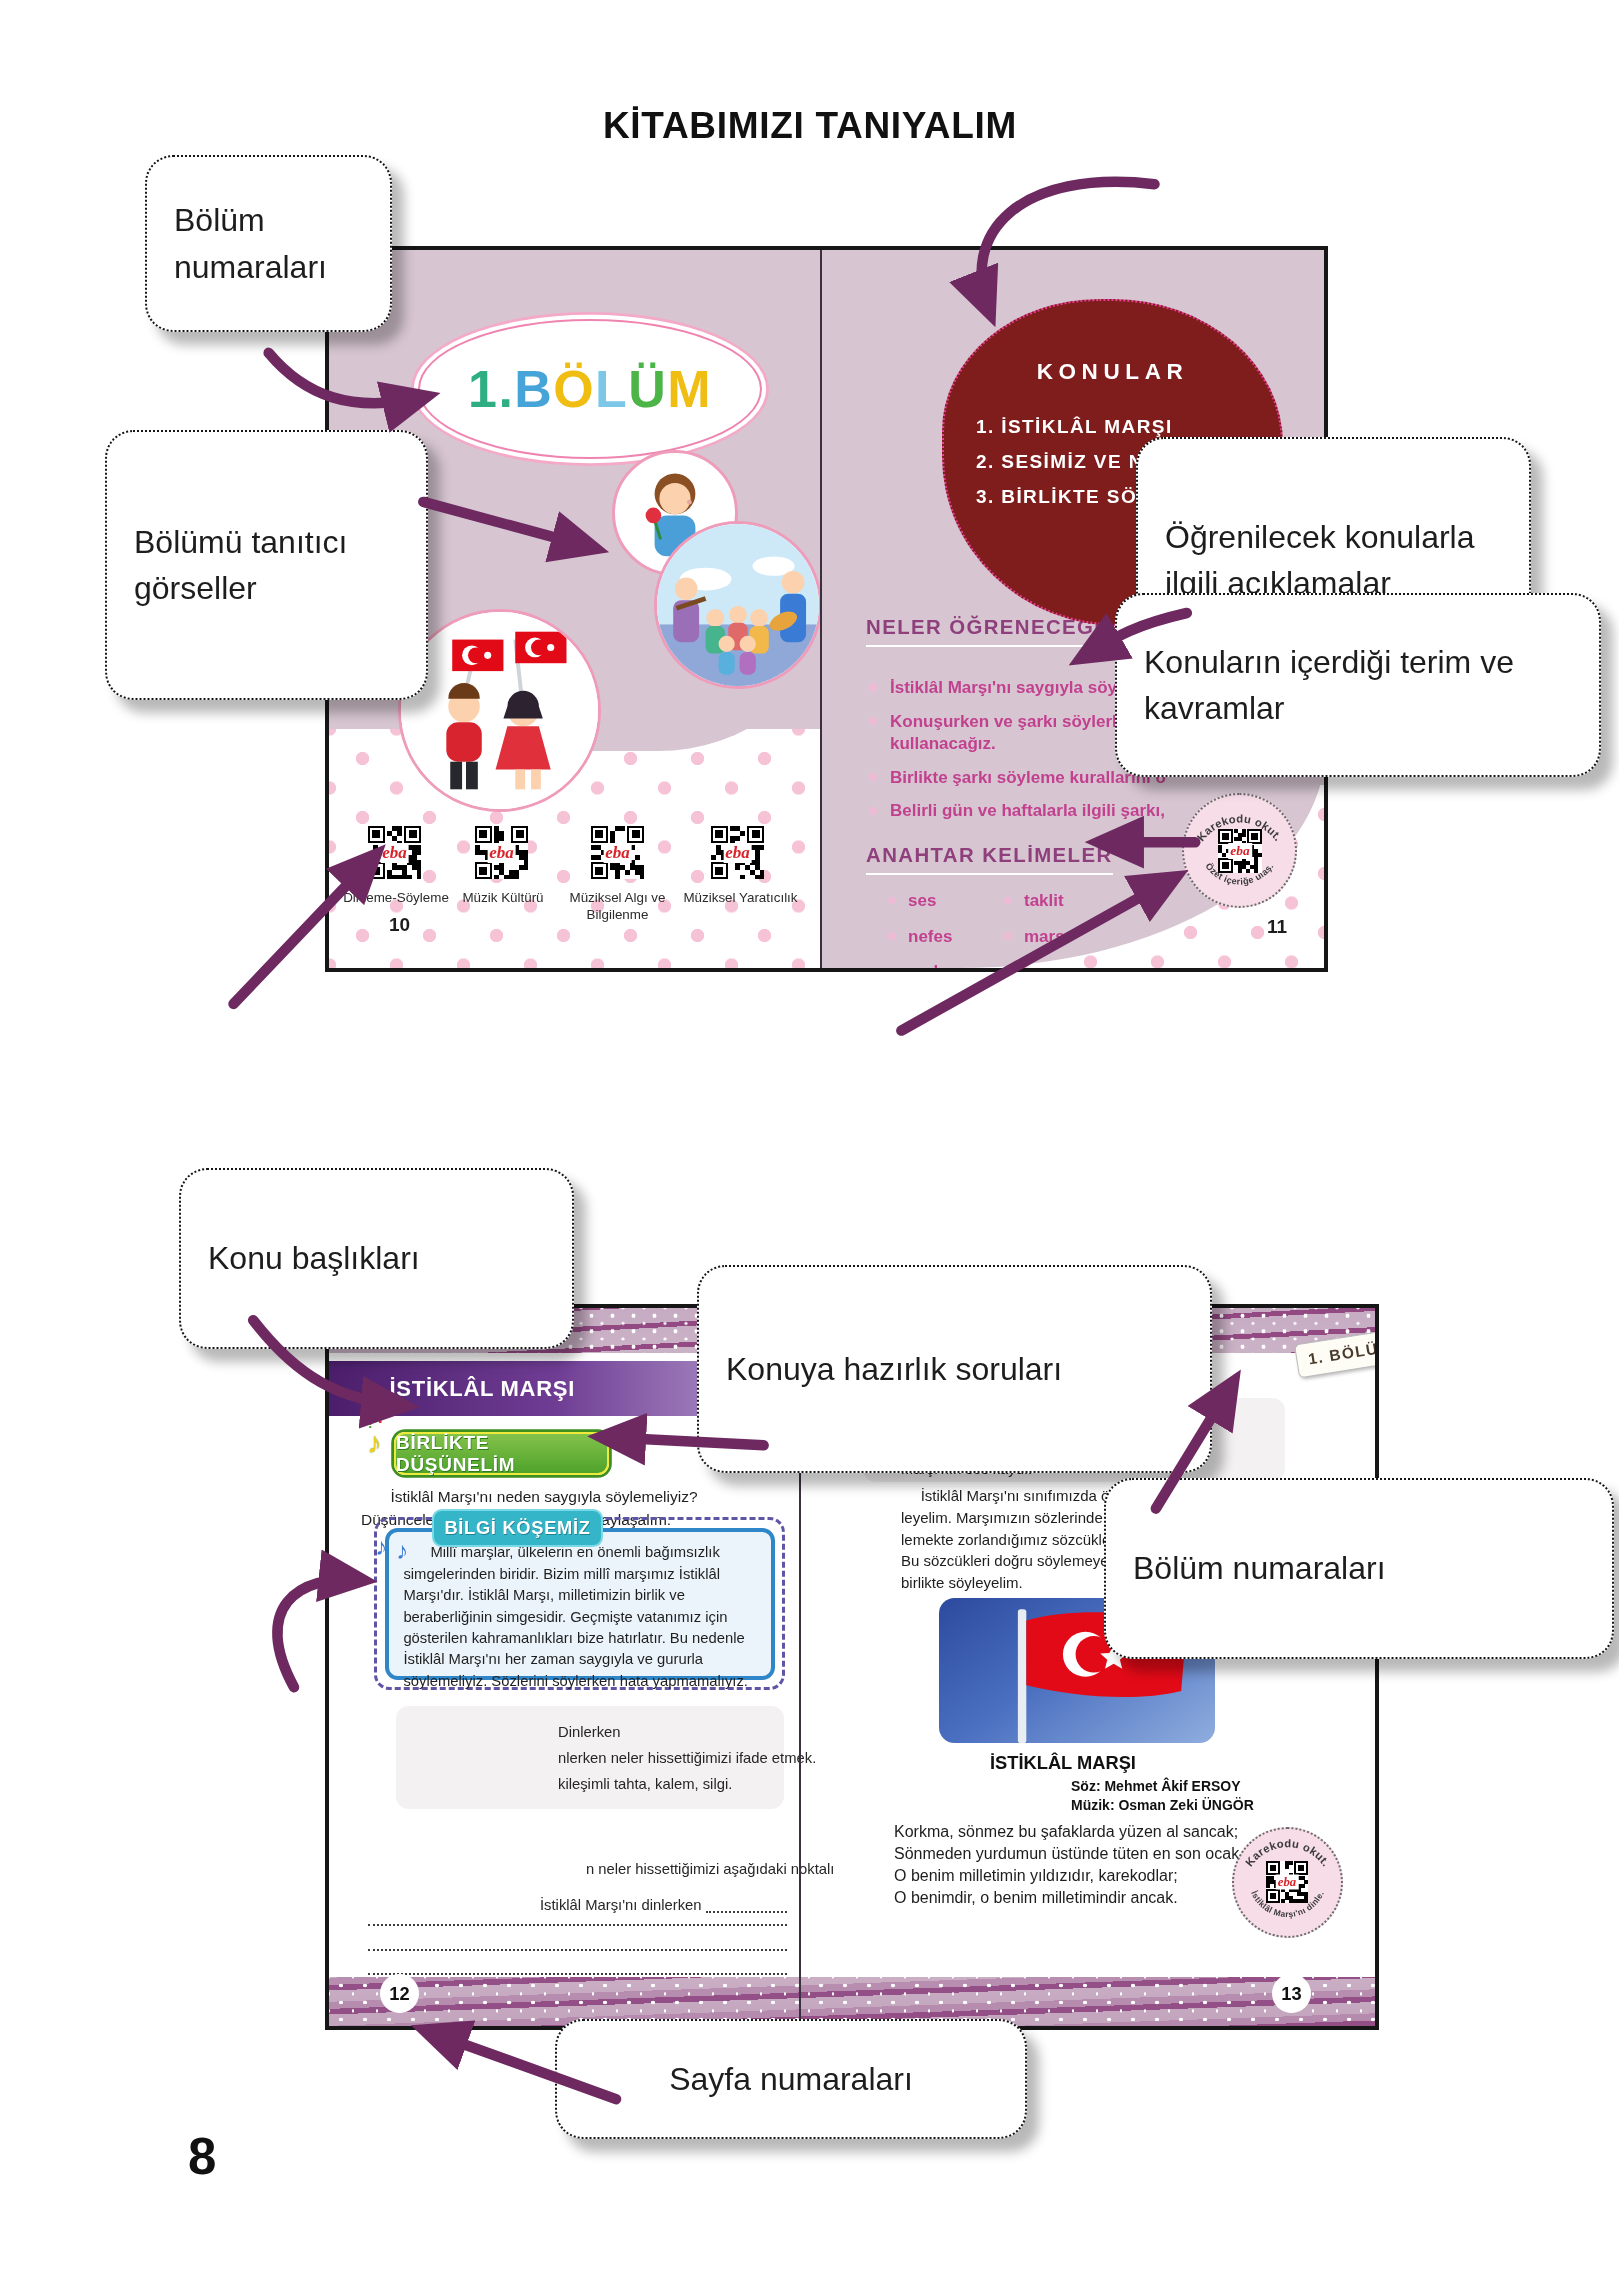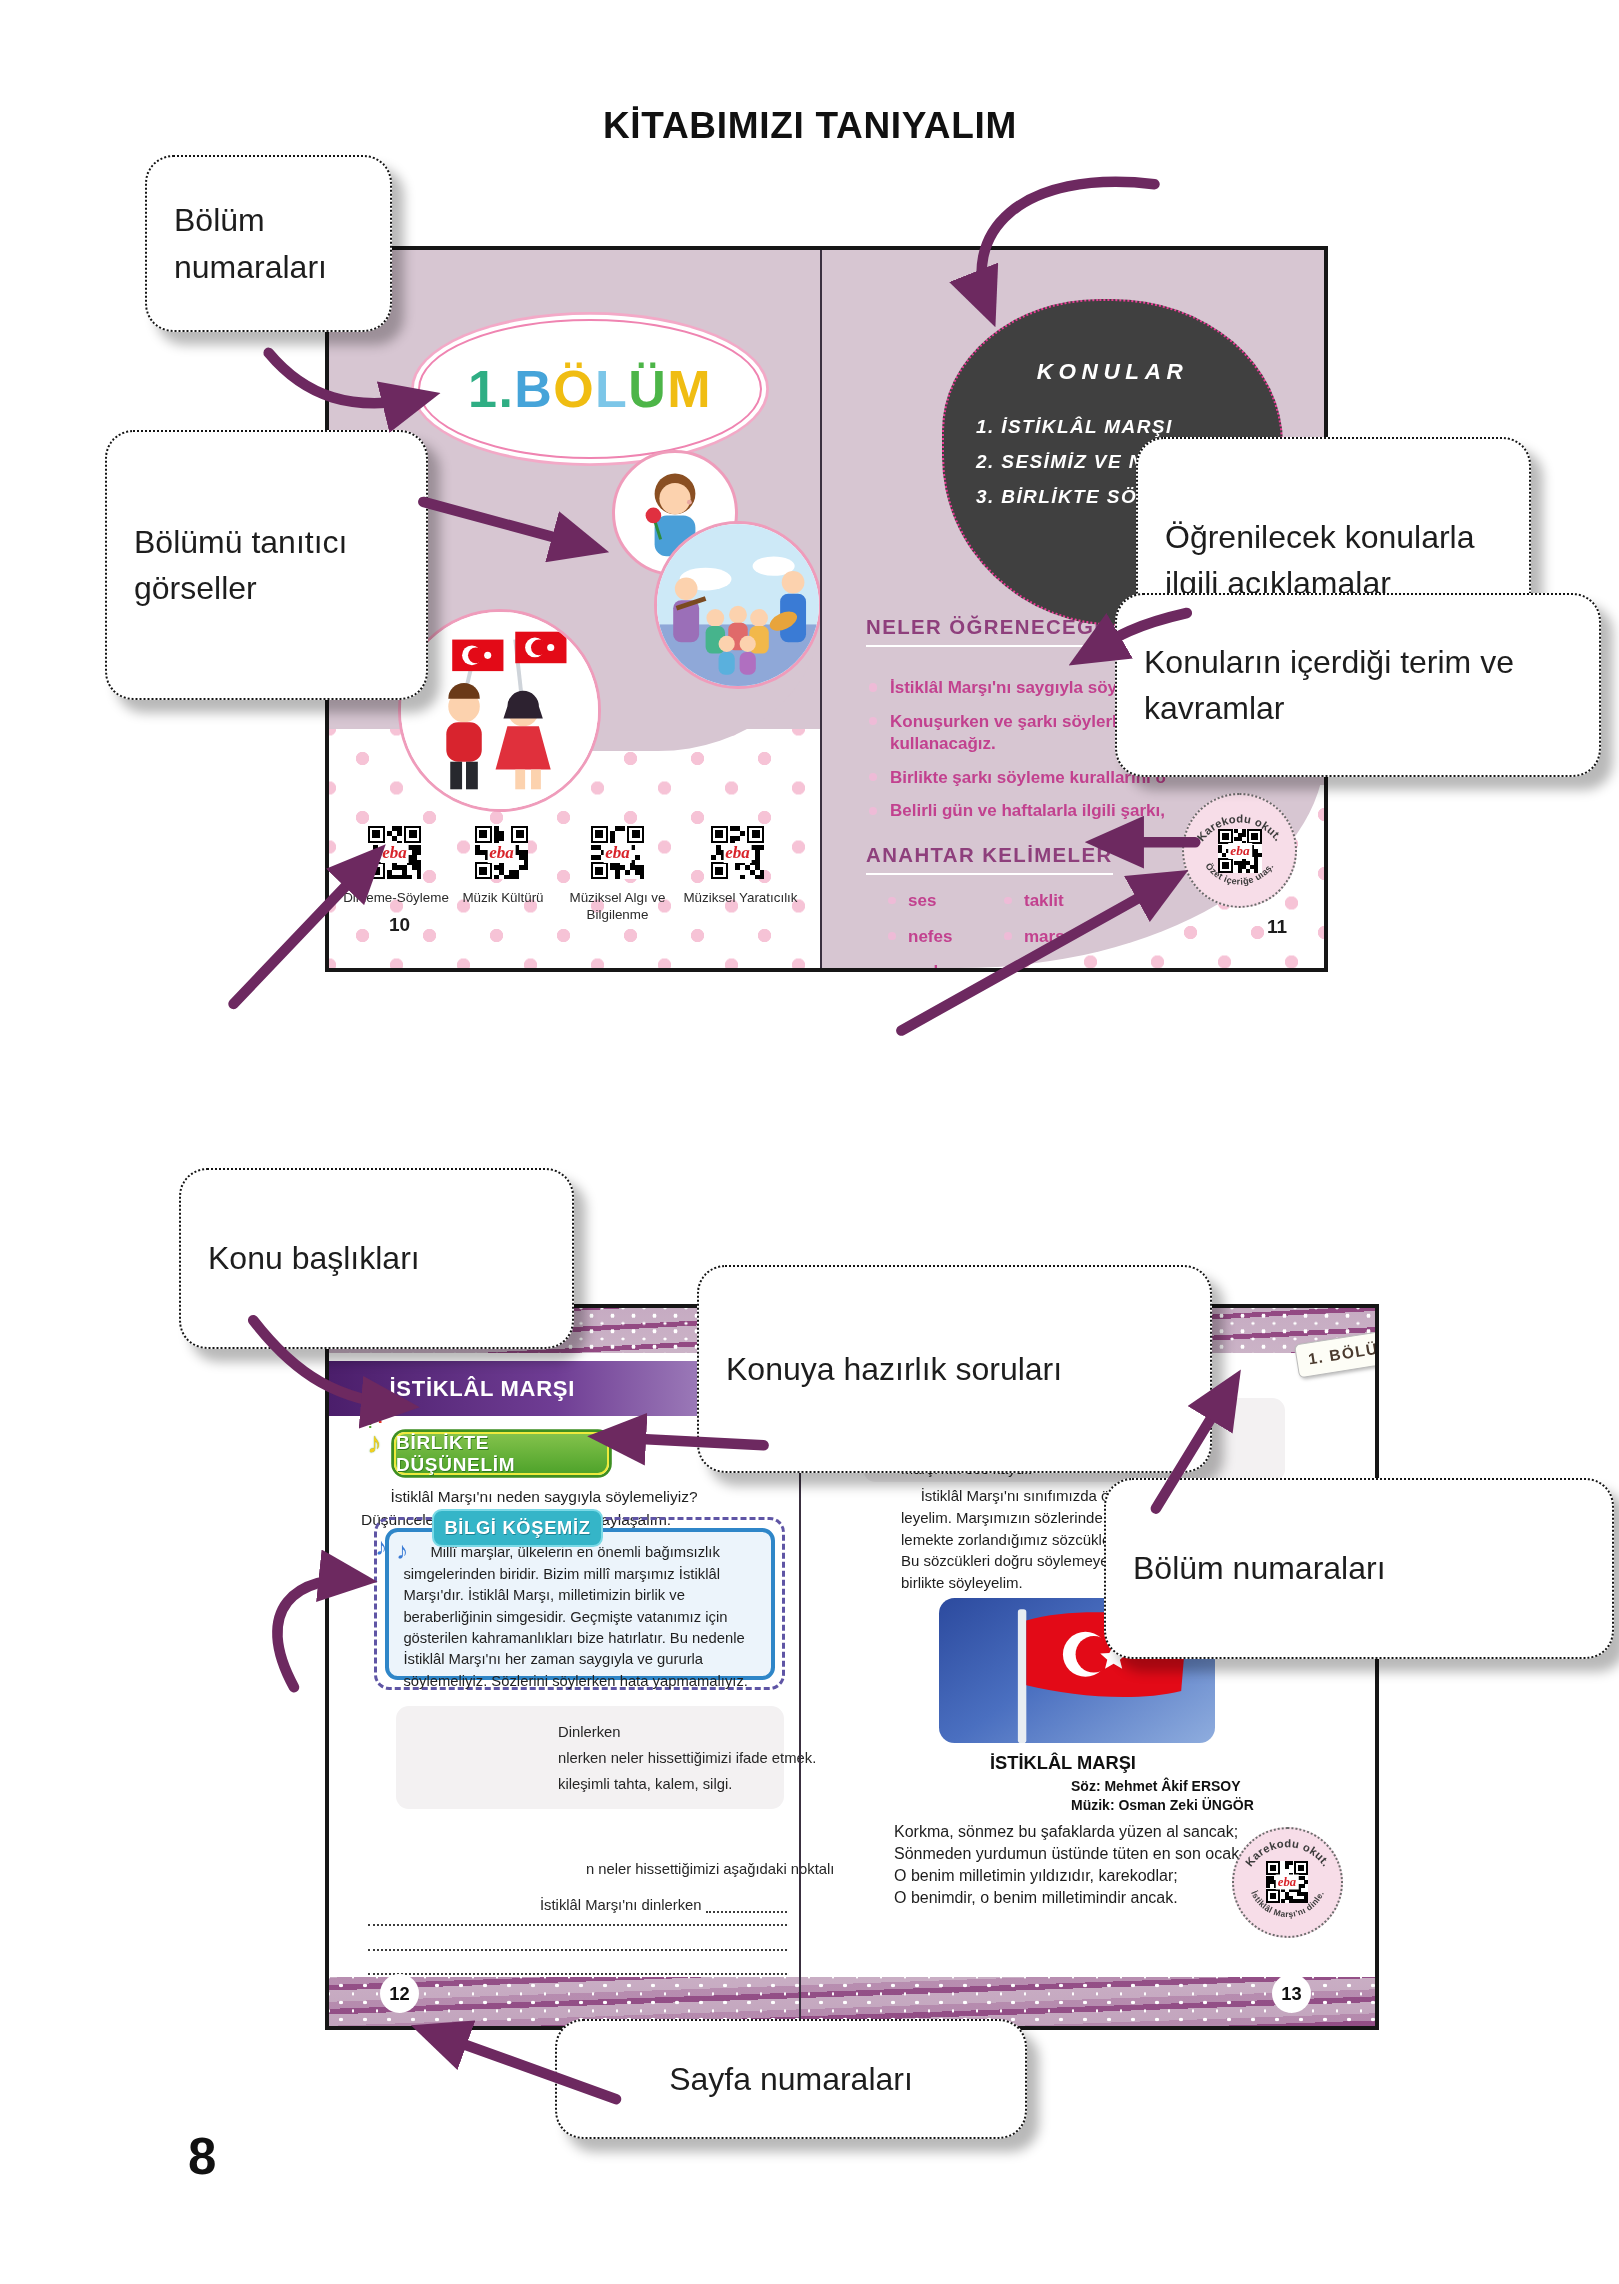--- a/index.html
+++ b/index.html
@@ -23,22 +23,22 @@
     box-shadow:0 0 0 4.2px #fff,0 0 0 7px #f3a9c7;display:flex;align-items:center;justify-content:center;z-index:8;}
   .chapter-ellipse span{font-size:52px;font-weight:800;letter-spacing:1.4px;}
   .chapter-ellipse span:nth-child(1){color:#2fae84;}
   .chapter-ellipse span:nth-child(2){color:#46a4d9;}
   .chapter-ellipse span:nth-child(3){color:#f0bd12;}
   .chapter-ellipse span:nth-child(4){color:#7cc6e8;}
   .chapter-ellipse span:nth-child(5){color:#4db548;}
   .chapter-ellipse span:nth-child(6){color:#f0bd12;}
   .imgcircle{position:absolute;border:3.5px solid #ef9cbb;border-radius:50%;background:#fff;overflow:hidden;z-index:8;}
   .imgcircle svg{display:block;width:100%;height:100%;}
-  .konular-blob{position:absolute;background:#404040;border:2.8px dotted #ea3d96;
-    border-radius:48% 52% 46% 54%/42% 46% 58% 54%;color:#fff;z-index:8;font-style:italic;}
+  .konular-blob{position:absolute;background:#7f1d1d;border:2.8px dotted #ea3d96;
+    border-radius:48% 52% 46% 54%/42% 46% 58% 54%;color:#fff;z-index:8;}
   .konular-title{text-align:center;margin-top:58px;font-size:22.5px;font-weight:800;letter-spacing:5.6px;}
   .konular-list{margin:24px 0 0 32px;font-size:19px;font-weight:700;line-height:1.85;letter-spacing:1.4px;}
   .phead{position:absolute;color:#8e3f7c;font-size:20.4px;font-weight:800;letter-spacing:1.4px;
     border-bottom:2.8px solid #fff;padding-bottom:5.6px;}
   .plist{position:absolute;margin:0;padding:0;list-style:none;color:#c2418f;font-size:17px;font-weight:700;line-height:1.32;}
   .plist li{position:relative;padding-left:24px;margin-bottom:11.2px;}
   .plist li::before{content:"";position:absolute;left:2.8px;top:6.3px;width:8.4px;height:8.4px;border-radius:50%;background:#eebbd7;}
   .kwcol{position:absolute;margin:0;padding:0;list-style:none;color:#c2418f;font-size:17px;font-weight:700;}
   .kwcol li{position:relative;padding-left:21px;margin-bottom:15.5px;}
   .kwcol li::before{content:"";position:absolute;left:1.4px;top:5.6px;width:7.7px;height:7.7px;border-radius:50%;background:#eebbd7;}

